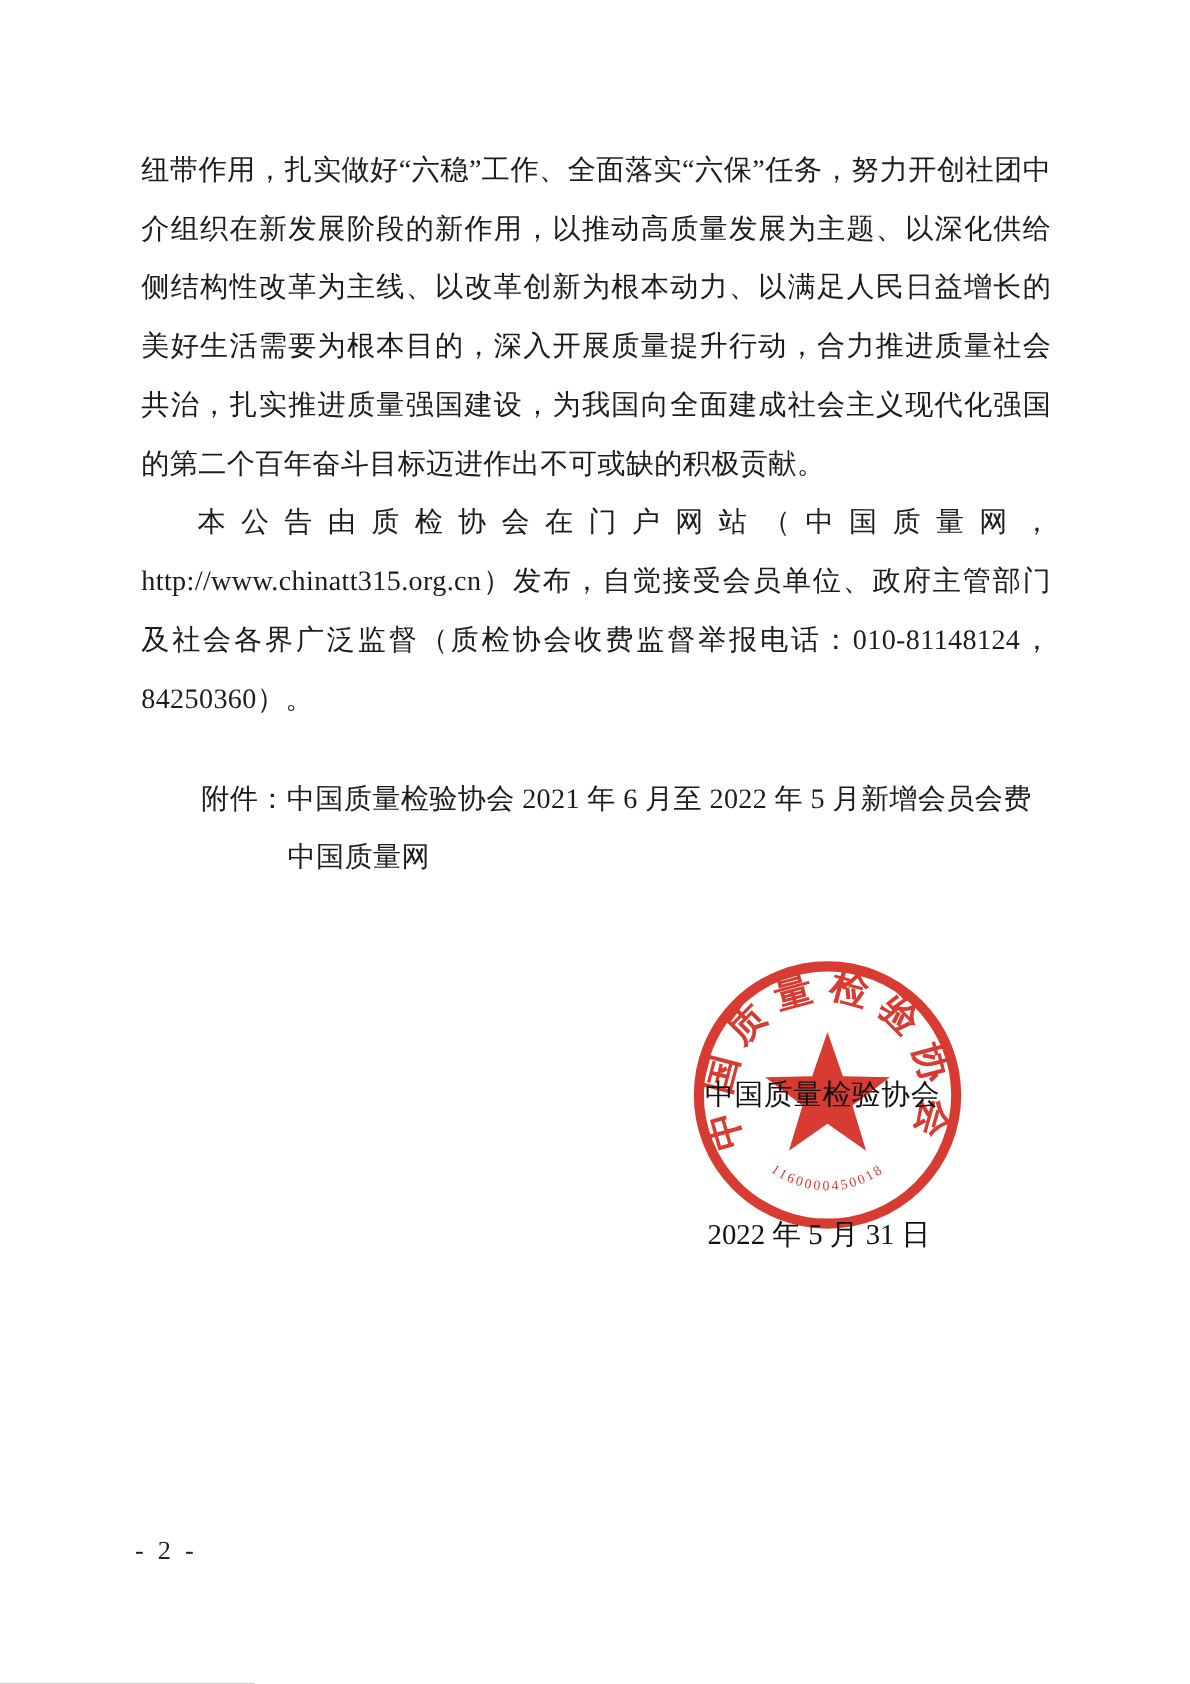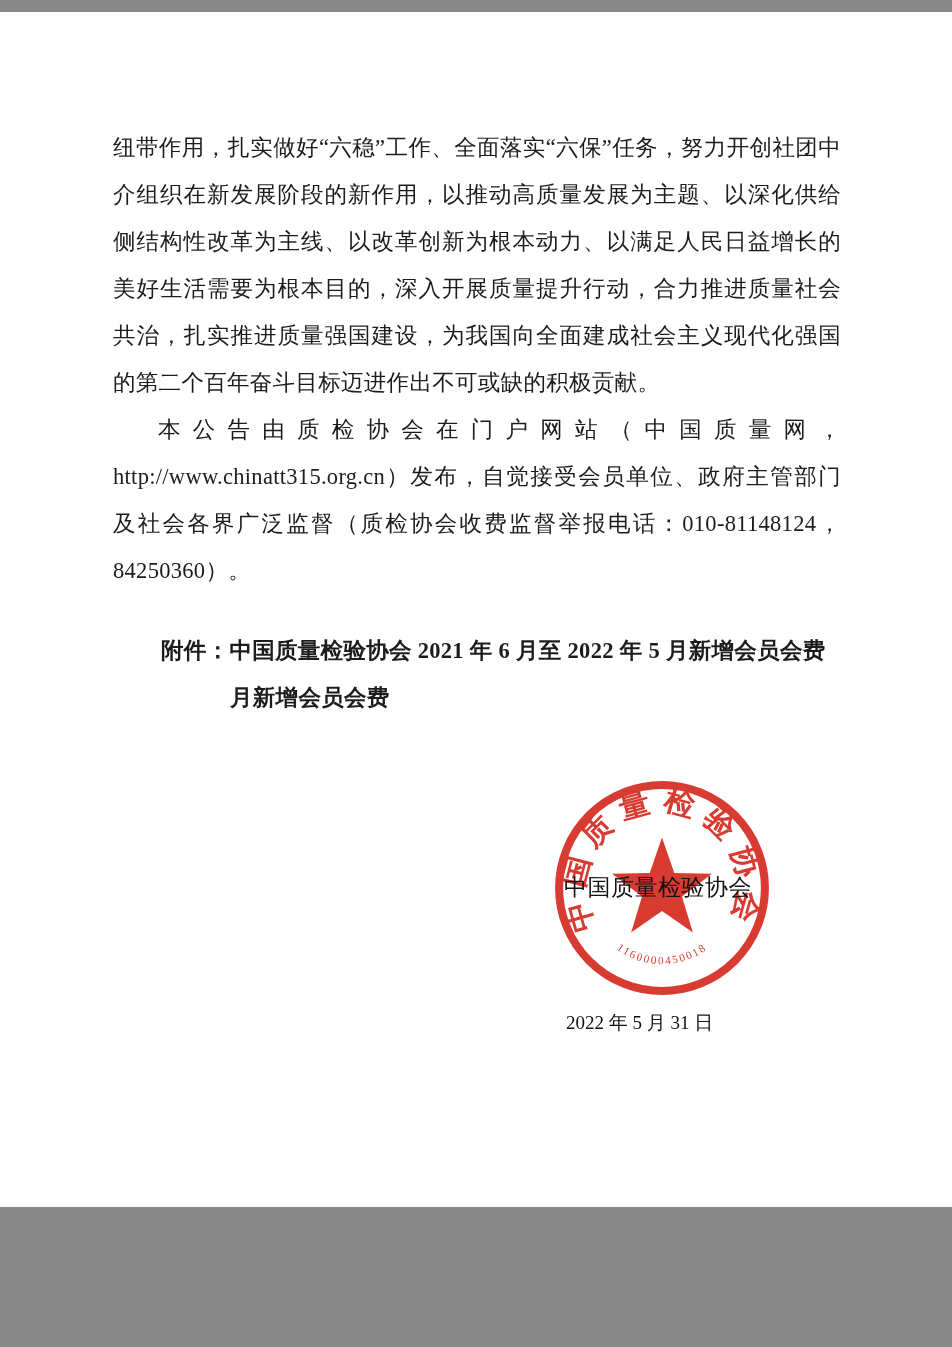--- a/index.html
+++ b/index.html
@@ -1,21 +1,21 @@
 <!DOCTYPE html>
 <html><head>
 <meta charset="utf-8">
 <style>
   * { margin: 0; padding: 0; box-sizing: border-box; }
   html, body { background: #888; }
   .page {
     position: relative;
     width: 952px;
-    height: 1195px;
-    margin: 12px auto;
+    height: 1347px;
+    margin: 0 auto;
     background: #ffffff;
     font-family: "Liberation Serif", serif;
     color: #1c1c1c;
     overflow: hidden;
   }
   .content {
     padding: 112px 111px 0 113px;
   }
   .para {
     font-size: 22.5px;
@@ -23,21 +23,20 @@
     text-align: justify;
     letter-spacing: 0.3px;
     color: #1c1c1c;
   }
   .para.indent { text-indent: 2em; }
   .attachment {
     margin-top: 33px;
     font-size: 22.5px;
     line-height: 47px;
     letter-spacing: 0.3px;
-    font-weight: bold;
   }
   .att-line-1 { margin-left: 48px; }
   .att-line-2 { margin-left: 117px; }
   .signature-area {
     position: absolute;
     left: 0; top: 0;
     width: 100%; height: 100%;
     pointer-events: none;
   }
   .seal {
@@ -54,22 +53,22 @@
     left: 564px;
     top: 860px;
     font-size: 23px;
     letter-spacing: 0.5px;
     color: #111;
     z-index: 2;
   }
   .sig-date {
     position: absolute;
     left: 566px;
-    top: 998px;
-    font-size: 19px;
+    top: 972px;
+    font-size: 23px;
     color: #111;
     z-index: 2;
   }
   .page-number {
     position: absolute;
     left: 108px;
     top: 1228px;
     font-size: 21px;
     letter-spacing: 3px;
     color: #222;
@@ -80,21 +79,21 @@
 <body>
 
 <div class="page">
 
   <div class="content">
     <p class="para">纽带作用，扎实做好“六稳”工作、全面落实“六保”任务，努力开创社团中介组织在新发展阶段的新作用，以推动高质量发展为主题、以深化供给侧结构性改革为主线、以改革创新为根本动力、以满足人民日益增长的美好生活需要为根本目的，深入开展质量提升行动，合力推进质量社会共治，扎实推进质量强国建设，为我国向全面建成社会主义现代化强国的第二个百年奋斗目标迈进作出不可或缺的积极贡献。</p>
     <p class="para indent">本公告由质检协会在门户网站（中国质量网，http://www.chinatt315.org.cn）发布，自觉接受会员单位、政府主管部门及社会各界广泛监督（质检协会收费监督举报电话：010-81148124，84250360）。</p>
 
     <div class="attachment">
       <div class="att-line-1">附件：中国质量检验协会 2021 年 6 月至 2022 年 5 月新增会员会费</div>
-      <div class="att-line-2">月新增会员会费</div>
+      <div class="att-line-2">中国质量网</div>
     </div>
   </div>
 
   <div class="signature-area">
 
     <svg class="seal" viewBox="0 0 220 220" xmlns="http://www.w3.org/2000/svg" xmlns:xlink="http://www.w3.org/1999/xlink">
       <defs>
         <path id="sealArcTop" d="M 41 142 A 76 76 0 1 1 179 142" fill="none"></path>
         <path id="sealArcBottom" d="M 45 148 A 75 75 0 0 0 175 148" fill="none"></path>
       </defs>

